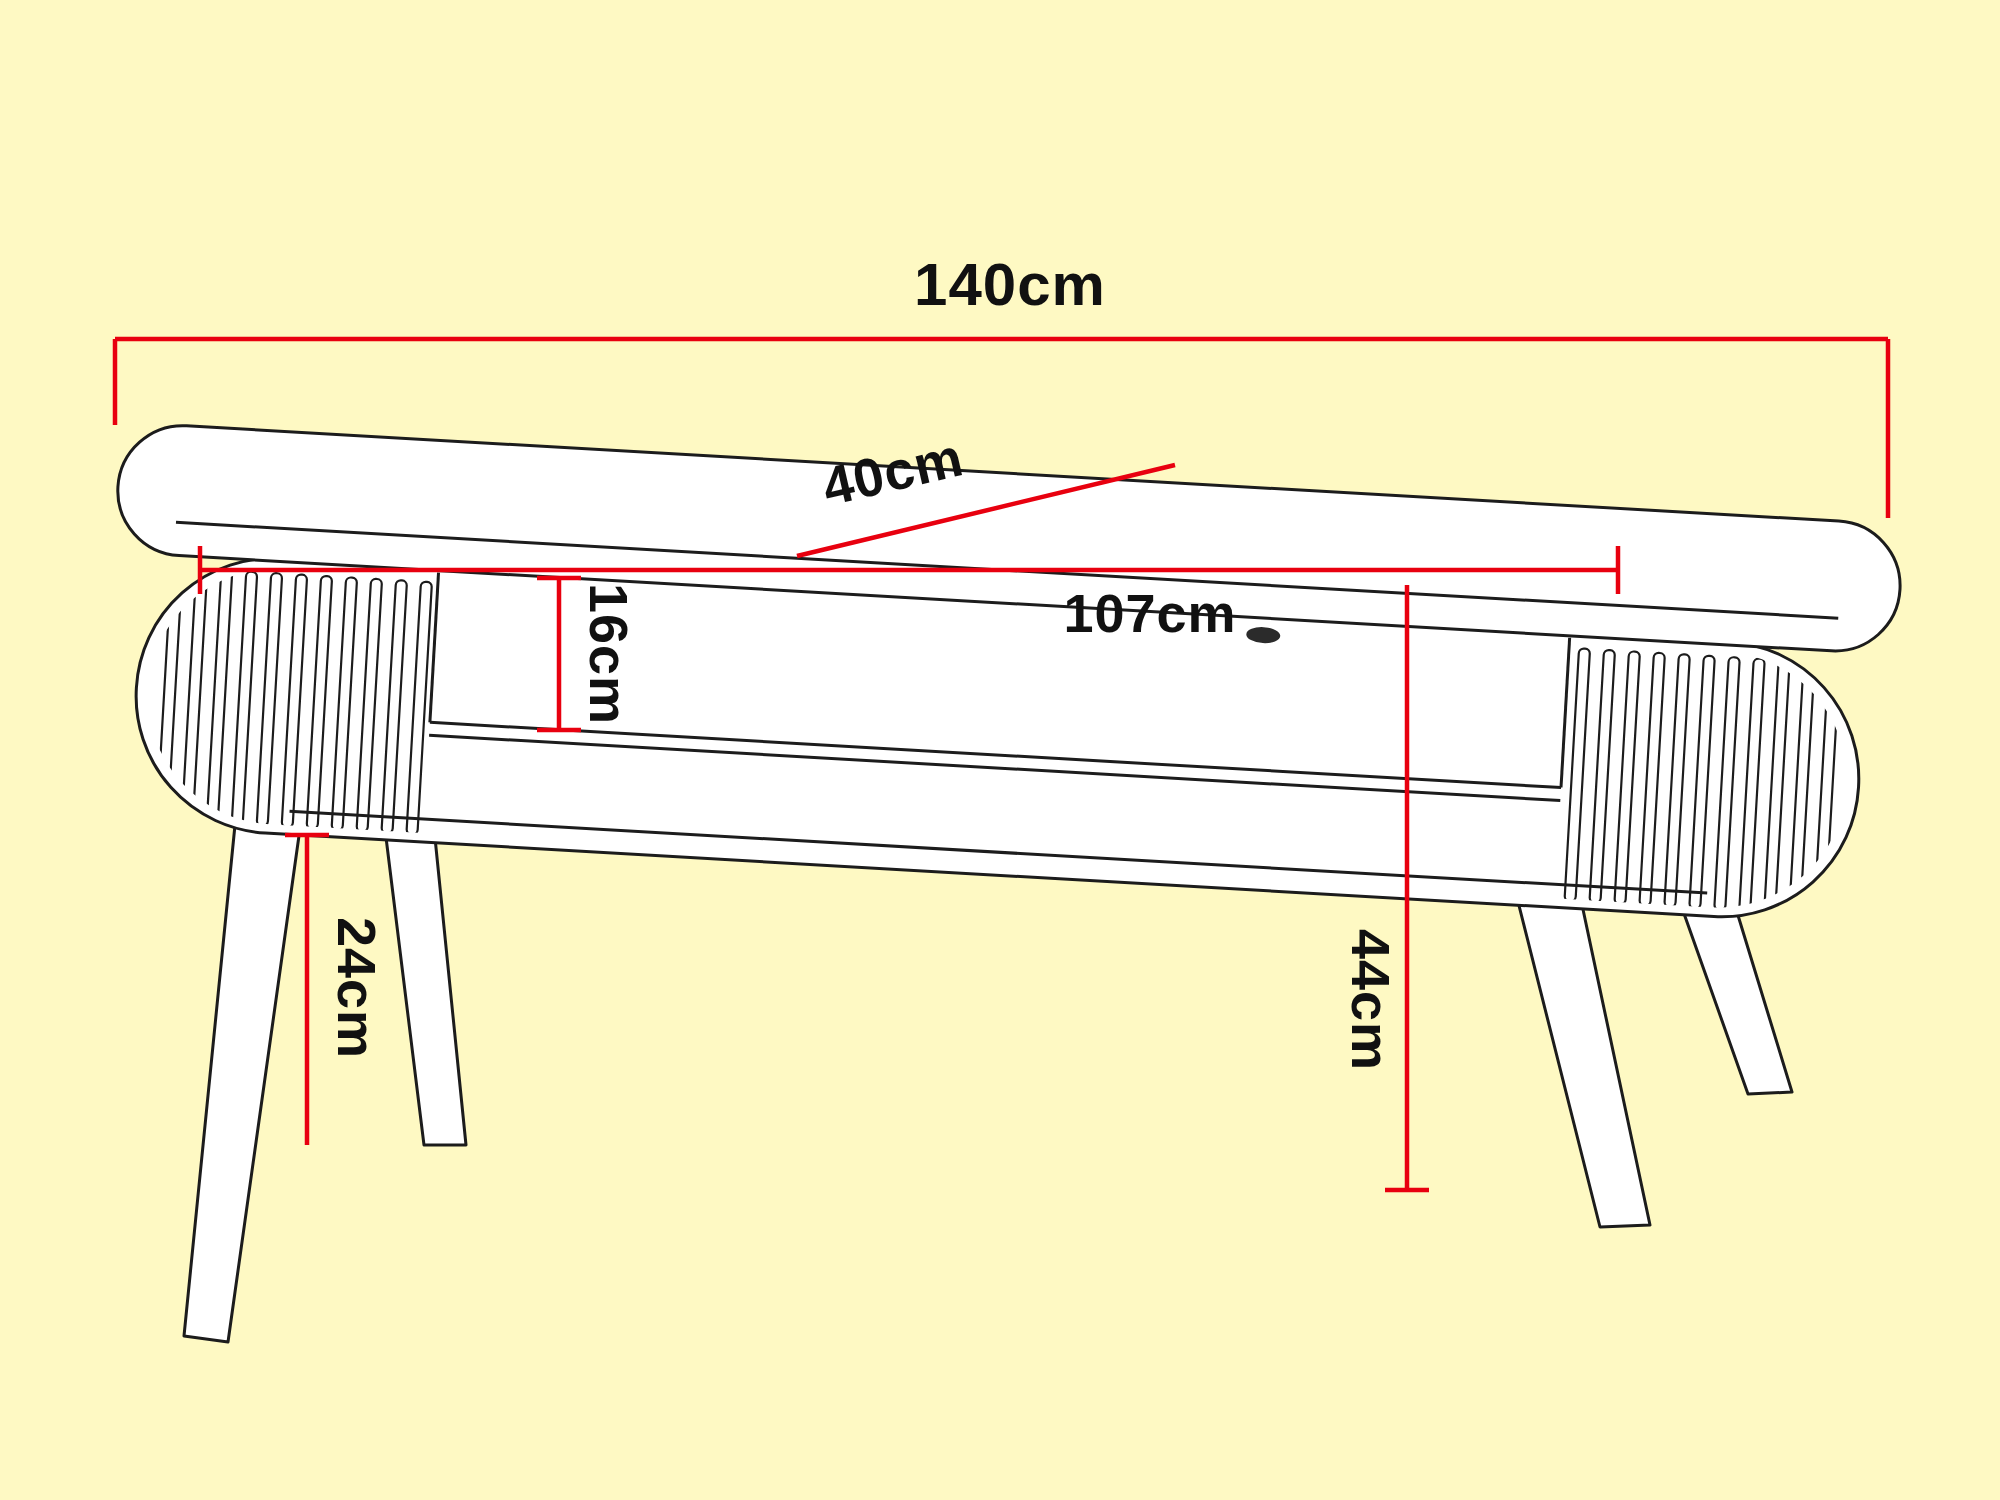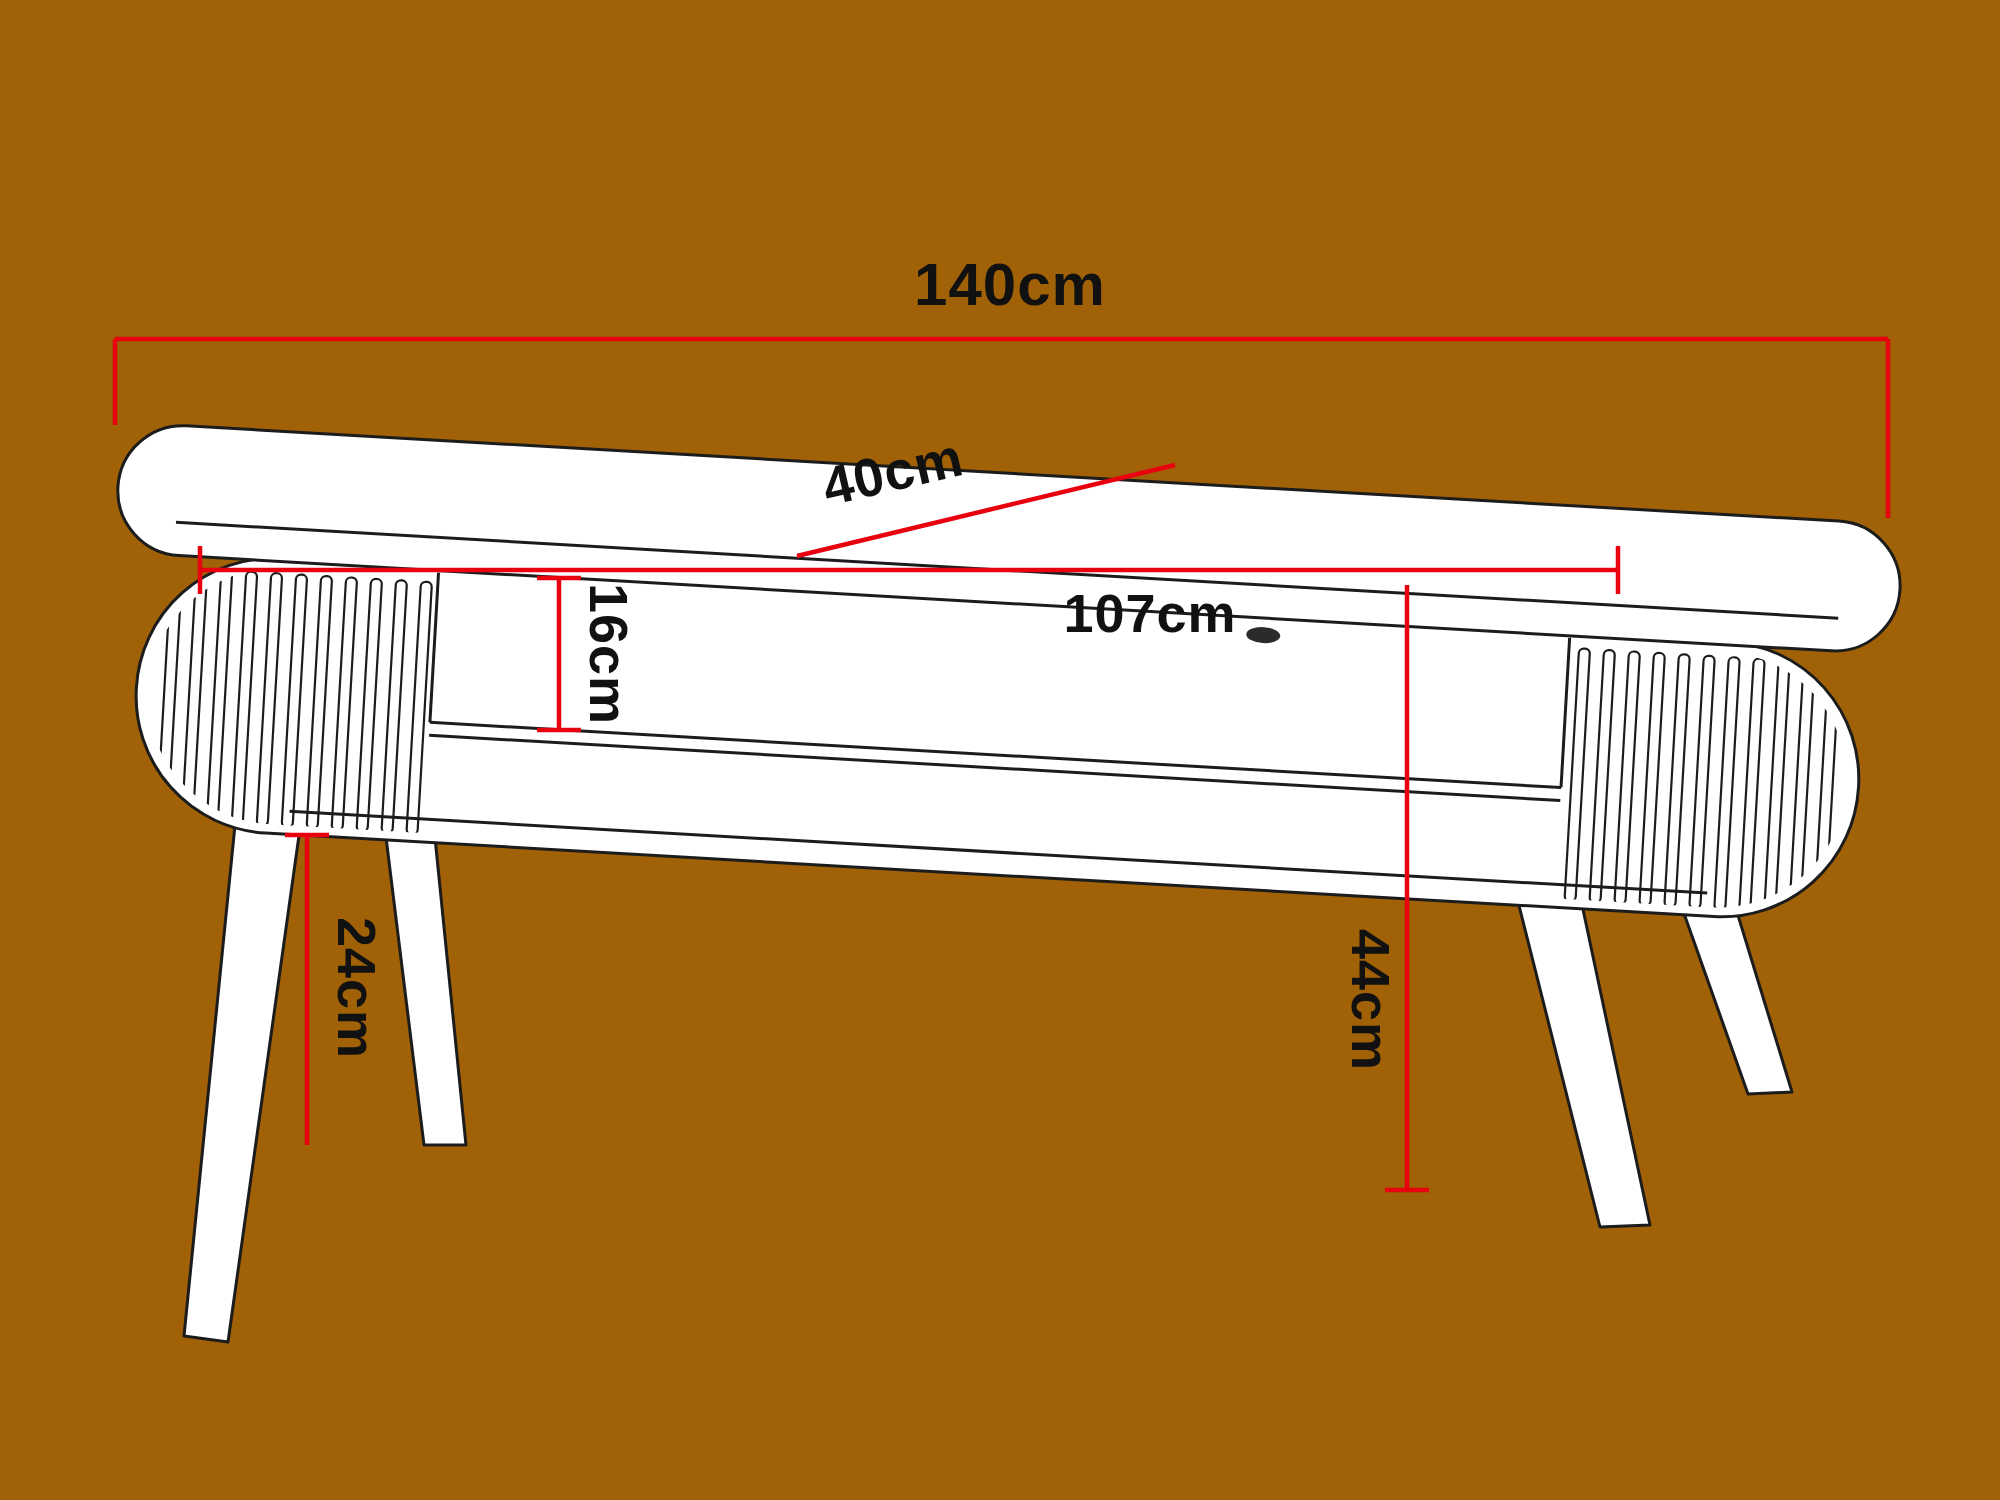--- a/index.html
+++ b/index.html
@@ -7,21 +7,21 @@
     padding: 0;
     background: #ffffff;
     width: 2000px;
     height: 1500px;
     overflow: hidden;
   }
   .stage {
     position: relative;
     width: 2000px;
     height: 1500px;
-    background: #a16207;
+    background: #fef9c3;
     text-align: center;
   }
   svg { display: block; }
   text.lbl {
     font-family: "Liberation Sans", sans-serif;
     font-weight: bold;
     fill: #111111;
     letter-spacing: 1px;
   }
   .lbl-big   { font-size: 60px; }

